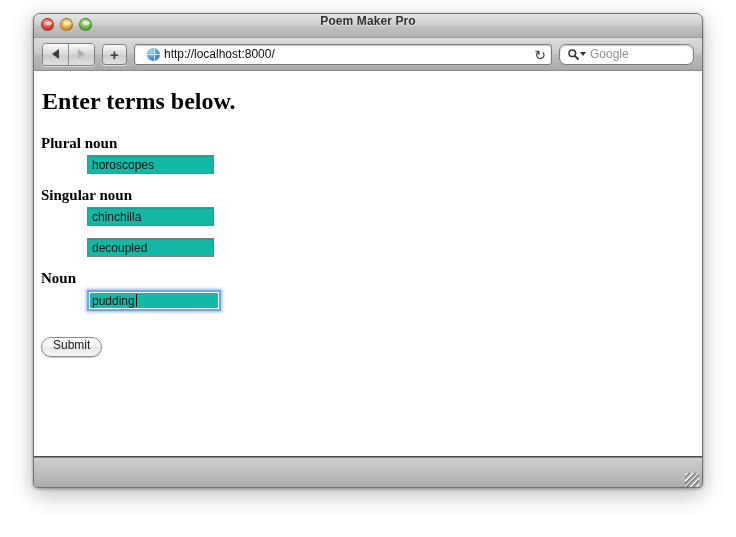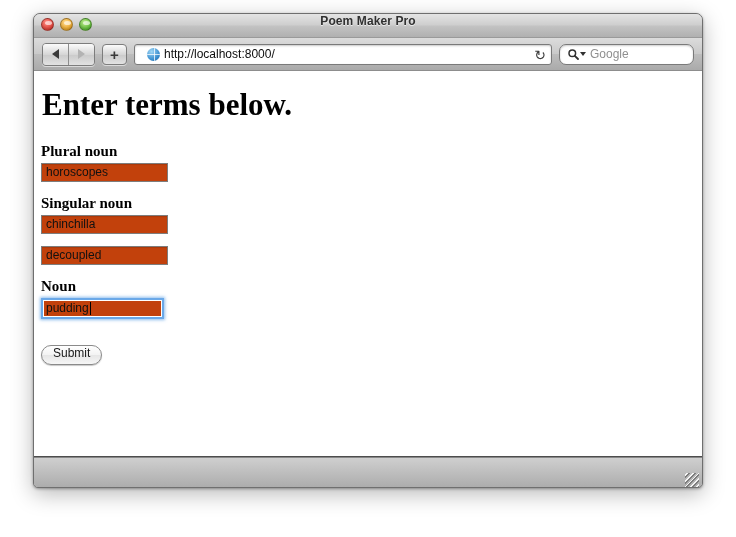--- a/index.html
+++ b/index.html
@@ -215,55 +215,56 @@
   #page-content {
     background: #ffffff;
     height: 386px;
     padding: 18px 0 0 7px;
     box-sizing: border-box;
     overflow: hidden;
     border-bottom: 1px solid #4d4d4d;
   }
   #page-title {
     font-family: "Liberation Serif", serif;
-    font-size: 31px;
+    font-size: 24px;
     font-weight: bold;
     color: #000000;
     margin: 0 0 20px 1px;
     line-height: 1.05;
   }
   .field-block { margin-bottom: 12px; }
   .field-label {
     font-family: "Liberation Serif", serif;
     font-size: 15px;
     color: #000000;
     margin-bottom: 3px;
     line-height: 1.2;
     font-weight: bold;
   }
   .text-input {
     width: 127px;
     height: 19px;
     border: 1px solid #7d7d7d;
-    background: #c2410c;
+    background: #14b8a6;
     box-sizing: border-box;
     font-family: "Liberation Sans", sans-serif;
     font-size: 12px;
     color: #111111;
     padding: 0 4px;
     display: flex;
     align-items: center;
     box-shadow: inset 0 1px 1px rgba(0,0,0,0.13);
     position: relative;
+    margin-left: 46px;
   }
   .text-input.focused {
     border: 2px solid #6aa8e8;
     box-shadow: 0 0 3px 1px rgba(106,168,232,0.75), inset 0 0 0 1px #ffffff;
     height: 21px;
-    width: 123px;
+    width: 134px;
     padding: 0 3px;
   }
   .caret {
     display: inline-block;
     width: 1px;
     height: 13px;
     background: #000;
     margin-left: 1px;
     vertical-align: middle;
   }

